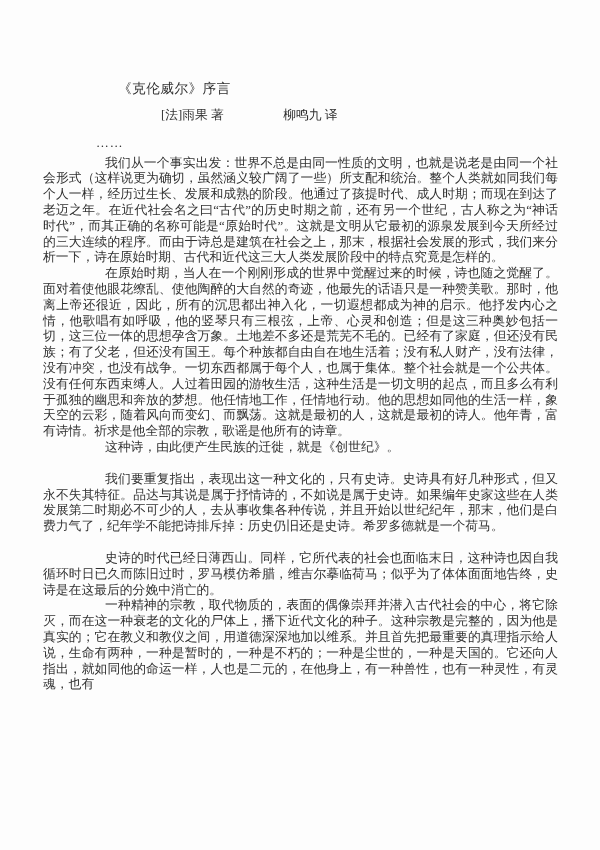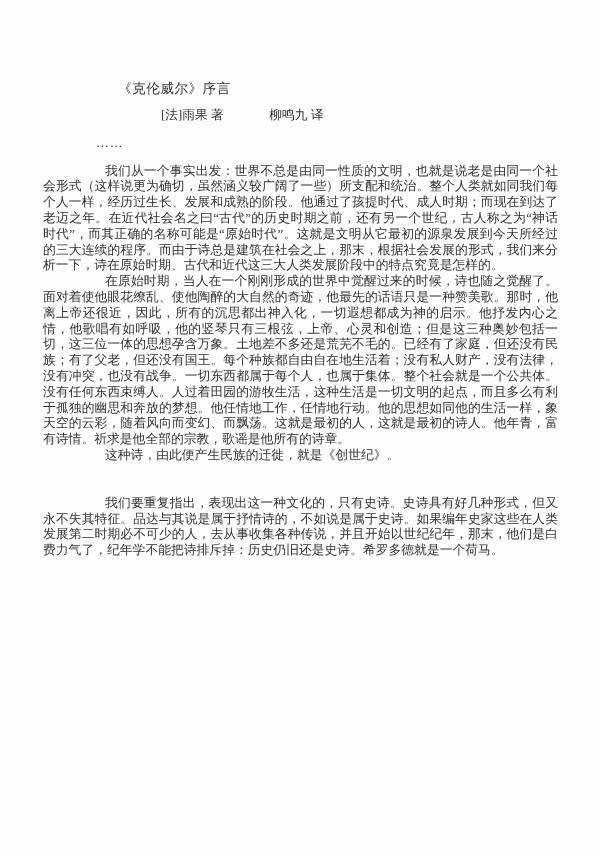--- a/index.html
+++ b/index.html
@@ -30,36 +30,36 @@
     font-weight: normal;
     margin: 0 0 0 75px;
     line-height: 16px;
     letter-spacing: 0.5px;
   }
   .byline {
     margin: 11px 0 0 118px;
     white-space: nowrap;
   }
   .byline .translator {
-    margin-left: 42px;
+    margin-left: 56px;
   }
   .ellipsis-line {
     margin: 12px 0 0 0;
     text-indent: 53px;
     letter-spacing: 1px;
   }
   p.para {
     margin: 0;
     text-indent: 62px;
   }
   p.para.first {
-    margin-top: 12px;
+    margin-top: 4px;
   }
   p.para.gap {
-    margin-top: 32px;
+    margin-top: 16px;
   }
 </style>
 </head>
 <body>
 
 <div class="page">
   <div class="content">
 
     <h1 class="title">《克伦威尔》序言</h1>
 
@@ -72,17 +72,19 @@
 
     <p class="para first">我们从一个事实出发：世界不总是由同一性质的文明，也就是说老是由同一个社会形式（这样说更为确切，虽然涵义较广阔了一些）所支配和统治。整个人类就如同我们每个人一样，经历过生长、发展和成熟的阶段。他通过了孩提时代、成人时期；而现在到达了老迈之年。在近代社会名之曰“古代”的历史时期之前，还有另一个世纪，古人称之为“神话时代”，而其正确的名称可能是“原始时代”。这就是文明从它最初的源泉发展到今天所经过的三大连续的程序。而由于诗总是建筑在社会之上，那末，根据社会发展的形式，我们来分析一下，诗在原始时期、古代和近代这三大人类发展阶段中的特点究竟是怎样的。</p>
 
     <p class="para">在原始时期，当人在一个刚刚形成的世界中觉醒过来的时候，诗也随之觉醒了。面对着使他眼花缭乱、使他陶醉的大自然的奇迹，他最先的话语只是一种赞美歌。那时，他离上帝还很近，因此，所有的沉思都出神入化，一切遐想都成为神的启示。他抒发内心之情，他歌唱有如呼吸，他的竖琴只有三根弦，上帝、心灵和创造；但是这三种奥妙包括一切，这三位一体的思想孕含万象。土地差不多还是荒芜不毛的。已经有了家庭，但还没有民族；有了父老，但还没有国王。每个种族都自由自在地生活着；没有私人财产，没有法律，没有冲突，也没有战争。一切东西都属于每个人，也属于集体。整个社会就是一个公共体。没有任何东西束缚人。人过着田园的游牧生活，这种生活是一切文明的起点，而且多么有利于孤独的幽思和奔放的梦想。他任情地工作，任情地行动。他的思想如同他的生活一样，象天空的云彩，随着风向而变幻、而飘荡。这就是最初的人，这就是最初的诗人。他年青，富有诗情。祈求是他全部的宗教，歌谣是他所有的诗章。</p>
 
     <p class="para">这种诗，由此便产生民族的迁徙，就是《创世纪》。</p>
 
 
     <p class="para gap">我们要重复指出，表现出这一种文化的，只有史诗。史诗具有好几种形式，但又永不失其特征。品达与其说是属于抒情诗的，不如说是属于史诗。如果编年史家这些在人类发展第二时期必不可少的人，去从事收集各种传说，并且开始以世纪纪年，那末，他们是白费力气了，纪年学不能把诗排斥掉：历史仍旧还是史诗。希罗多德就是一个荷马。</p>
 
+    <p class="para gap">史诗的时代已经日薄西山。同样，它所代表的社会也面临末日，这种诗也因自我循环时日已久而陈旧过时，罗马模仿希腊，维吉尔摹临荷马；似乎为了体体面面地告终，史诗是在这最后的分娩中消亡的。</p>
 
 
+    <p class="para">一种精神的宗教，取代物质的，表面的偶像崇拜并潜入古代社会的中心，将它除灭，而在这一种衰老的文化的尸体上，播下近代文化的种子。这种宗教是完整的，因为他是真实的；它在教义和教仪之间，用道德深深地加以维系。并且首先把最重要的真理指示给人说，生命有两种，一种是暂时的，一种是不朽的；一种是尘世的，一种是天国的。它还向人指出，就如同他的命运一样，人也是二元的，在他身上，有一种兽性，也有一种灵性，有灵魂，也有</p>
 
   </div>
 </div>
 
 </body></html>

